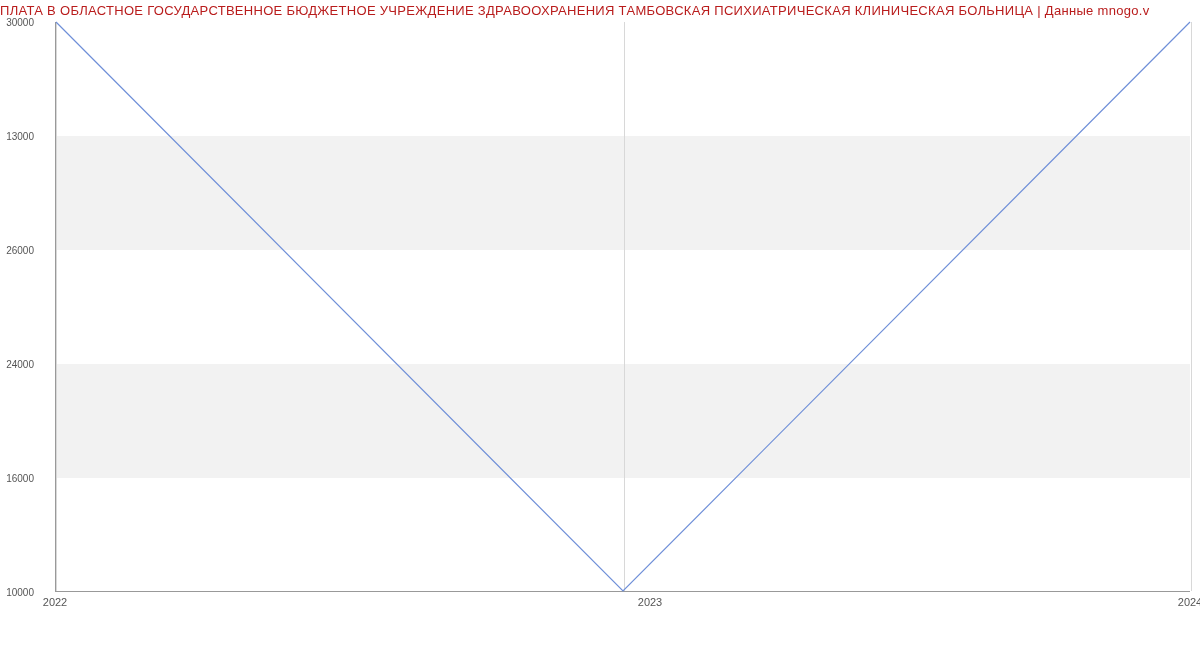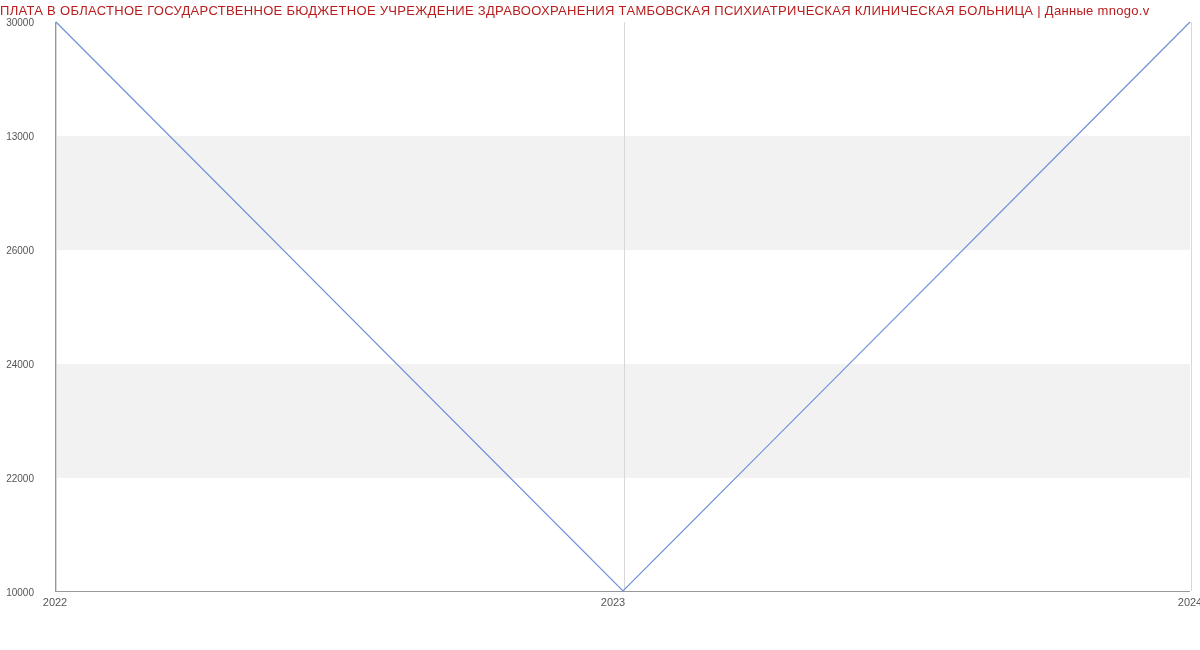--- a/index.html
+++ b/index.html
@@ -26,21 +26,21 @@
     <div class="grid-v" id="gv-0" style="left: 0px;"></div>
     <div class="grid-v" id="gv-1" style="left: 567.5px;"></div>
     <div class="grid-v" id="gv-2" style="left: 1135px;"></div>
     <svg class="line-svg" viewBox="0 0 1135 570" preserveAspectRatio="none">
       <path class="line-path" id="series-path" d="M0,0L567.5,570L1135,0" stroke="#6f8fd8"></path>
     </svg>
   </div>
 </div>
 
 <div class="y-label" id="yl-0" style="top: 592px;">10000</div>
-<div class="y-label" id="yl-1" style="top: 478px;">22000</div>
+<div class="y-label" id="yl-1" style="top: 478px;">16000</div>
 <div class="y-label" id="yl-2" style="top: 364px; text-align: center;">24000</div>
 <div class="y-label" id="yl-3" style="top: 250px;">26000</div>
 <div class="y-label" id="yl-4" style="top: 136px;">13000</div>
 <div class="y-label" id="yl-5" style="top: 22px;">30000</div>
 
 <div class="x-label" id="xl-0" style="left: 55px;">2022</div>
-<div class="x-label" id="xl-1" style="left: 613px;">2023</div>
+<div class="x-label" id="xl-1" style="left: 650px;">2023</div>
 <div class="x-label" id="xl-2" style="left: 1190px;">2024</div>
 
 </body></html>

